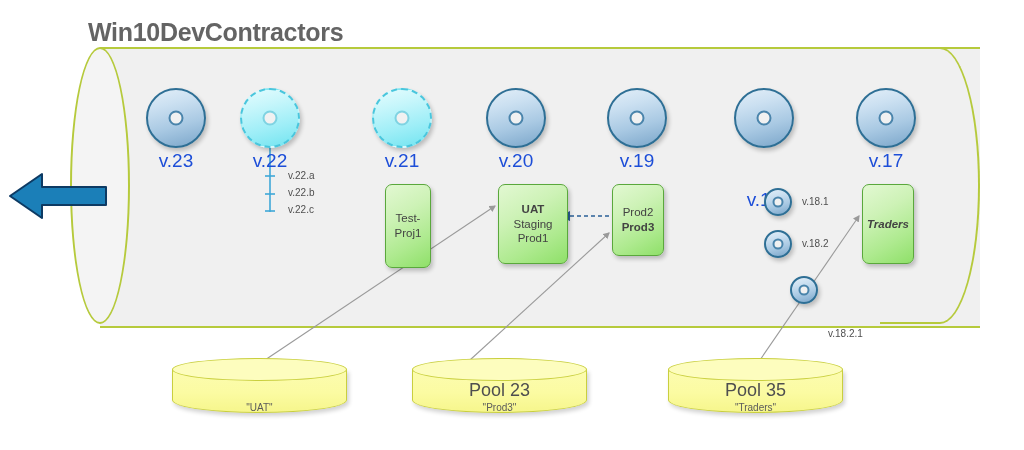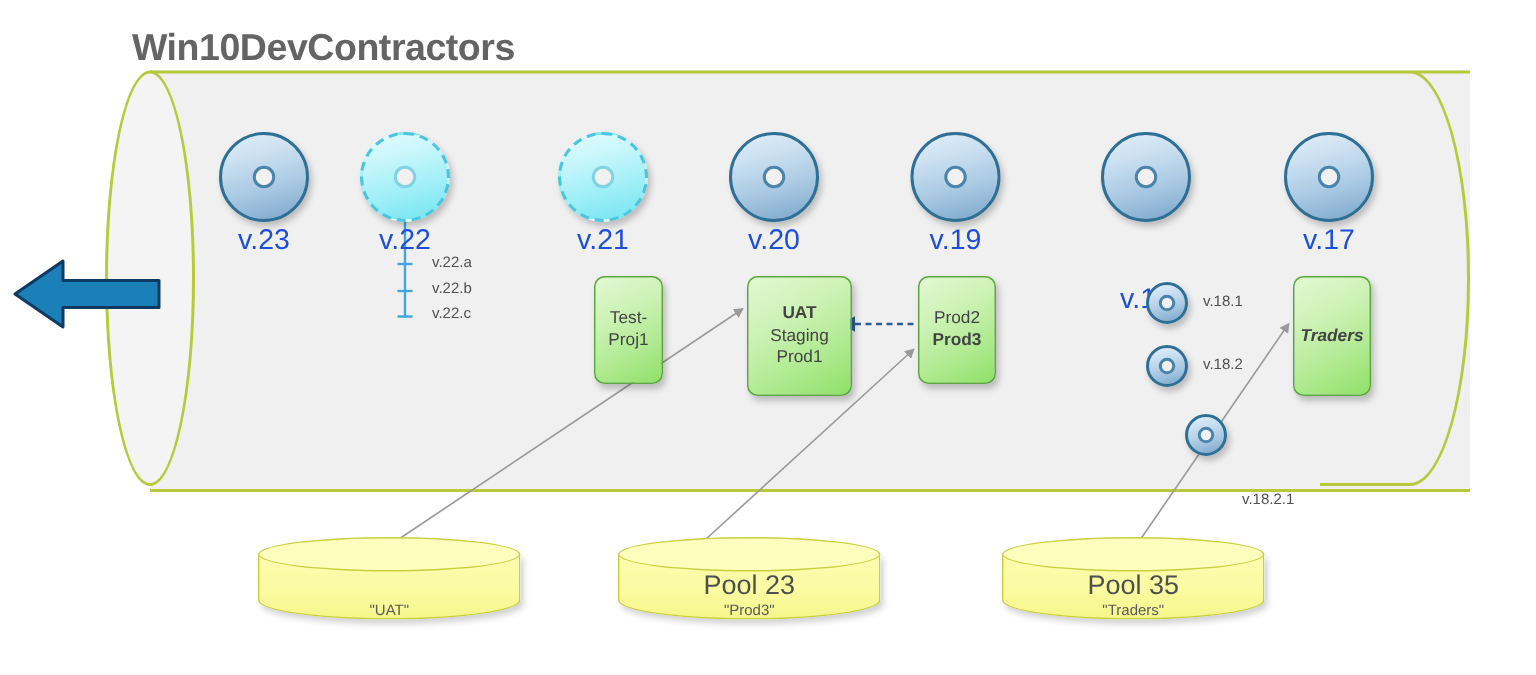--- a/index.html
+++ b/index.html
@@ -145,21 +145,21 @@
       </div>
       <div class="slabel" style="left: 802px; top: 196px;">v.18.1</div>
       <div class="disc small blue" style="left: 764px; top: 230px;">
         <div class="hole"></div>
       </div>
       <div class="slabel" style="left: 802px; top: 238px; text-align: center;">v.18.2</div>
       <div class="disc small blue" style="left: 790px; top: 276px;">
         <div class="hole"></div>
       </div>
       <div class="slabel" style="left: 828px; top: 284px; margin-top: 44px;">v.18.2.1</div>
-      <div class="gbox" style="left: 396px; top: 184px; width: 46px; height: 72px;">
+      <div class="gbox" style="left: 385px; top: 184px; width: 46px; height: 84px;">
         <div>Test-</div>
         <div>Proj1</div>
       </div>
       <div class="gbox" style="left: 498px; top: 184px; width: 70px; height: 80px;">
         <div class="b">UAT</div>
         <div>Staging</div>
         <div>Prod1</div>
       </div>
       <div class="gbox" style="left: 612px; top: 184px; width: 52px; height: 72px;">
         <div>Prod2</div>

